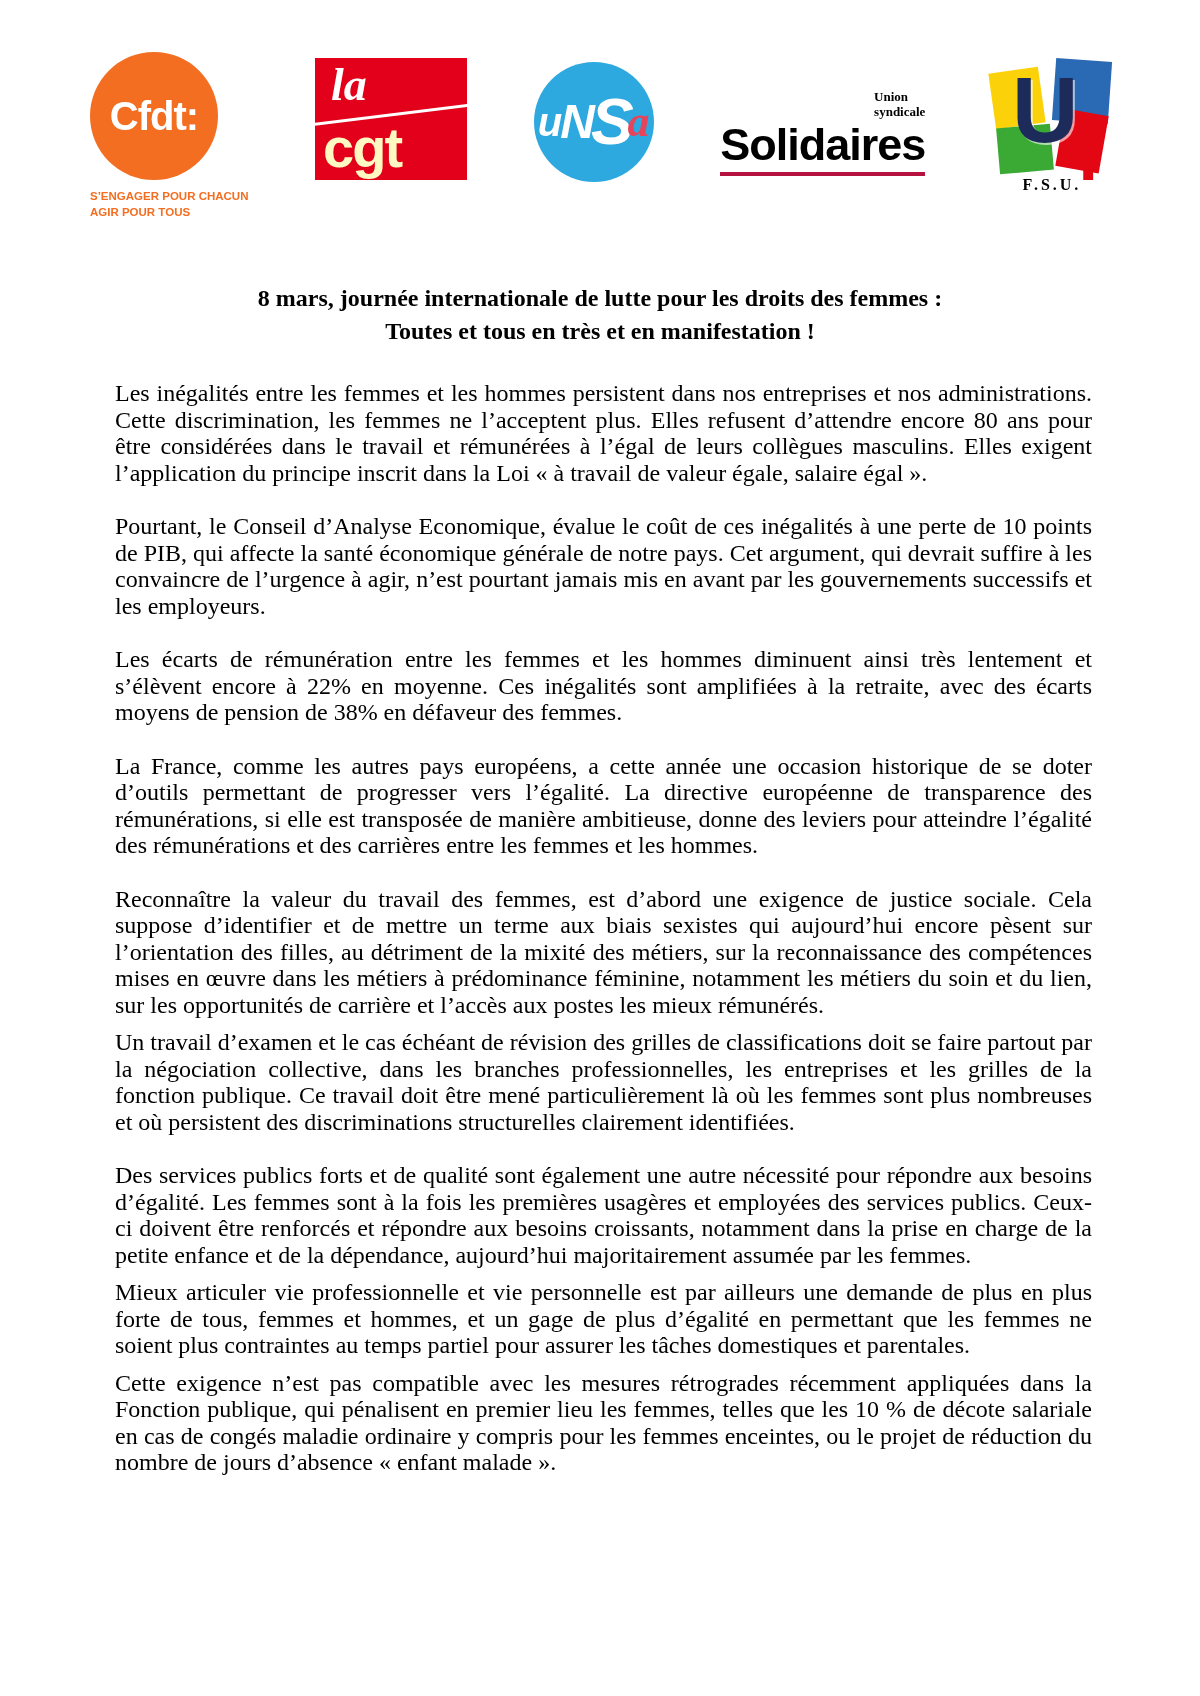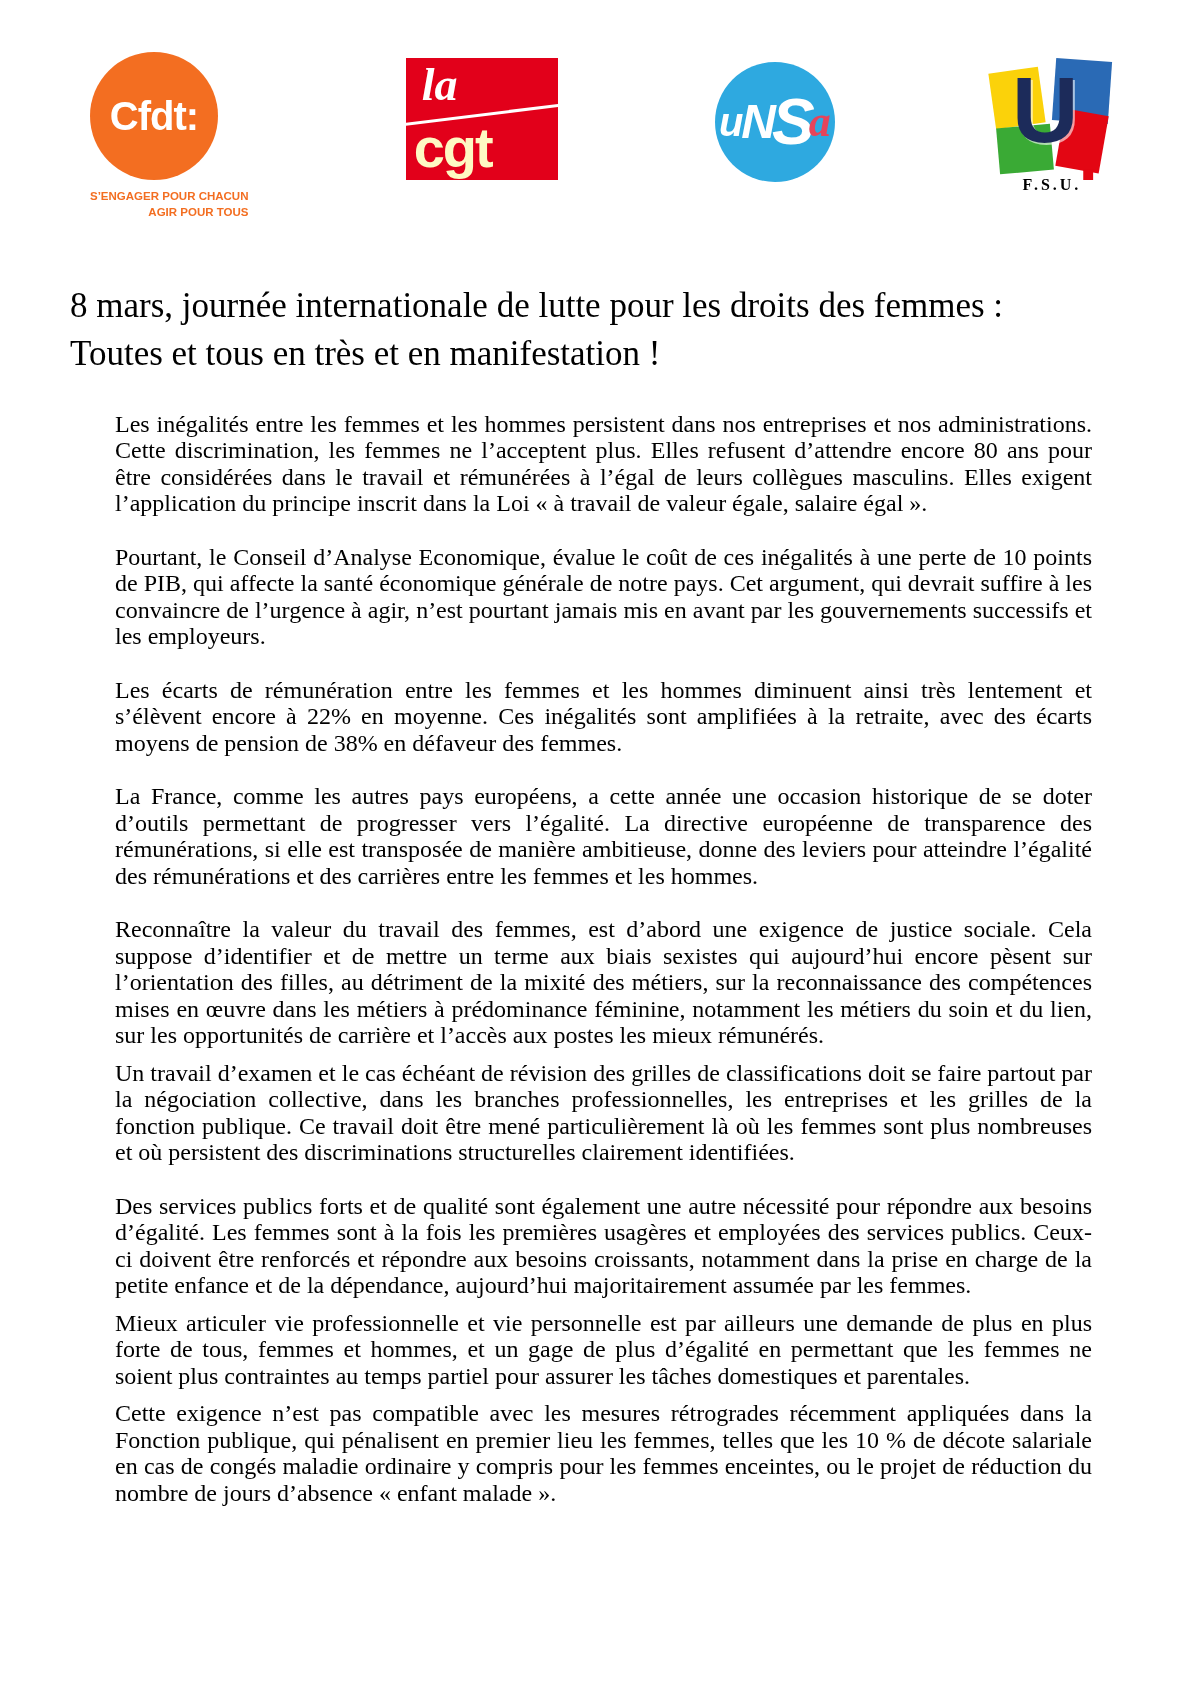--- a/index.html
+++ b/index.html
@@ -44,21 +44,21 @@
     letter-spacing: -1px;
     text-align: right;
   }
   .cfdt-tagline {
     margin-top: 9px;
     color: #F36E21;
     font-family: "Liberation Sans", sans-serif;
     font-weight: bold;
     font-size: 11.5px;
     line-height: 1.35;
-    text-align: right;
+    text-align: left;
   }
 
   
   .cgt { margin-top: 6px; }
   .cgt-square {
     position: relative;
     width: 152px; height: 122px;
     background: #E2001A;
     overflow: hidden;
   }
@@ -199,23 +199,23 @@
     font-family: "Liberation Serif", serif;
     font-weight: bold;
     font-size: 16px;
     letter-spacing: 3px;
     color: #000;
   }
 
   
   .title {
     margin: 62px 70px 0;
-    text-align: left;
-    font-weight: normal;
-    font-size: 35px;
+    text-align: center;
+    font-weight: bold;
+    font-size: 24px;
     line-height: 1.38;
   }
 
   
   .body {
     margin: 32px 97px 0 104px;
   }
   .group + .group { margin-top: 27px; }
   p.block {
     margin: 11px;
@@ -250,20 +250,28 @@
 
     <div class="logo unsa">
       <div class="unsa-circle">
         <span class="unsa-l u">u</span>
         <span class="unsa-l n">N</span>
         <span class="unsa-l s">S</span>
         <span class="unsa-a">a</span>
       </div>
     </div>
 
+    <div class="logo solidaires">
+      <div class="sol-union">
+        <div>Union</div>
+        <div>syndicale</div>
+      </div>
+      <div class="sol-word">Solidaires</div>
+      <div class="sol-underline"></div>
+    </div>
 
     <div class="logo fsu">
       <div class="fsu-mark">
         <div class="fsu-yellow"></div>
         <div class="fsu-blue"></div>
         <div class="fsu-red"></div>
         <div class="fsu-green"></div>
         <span class="fsu-u">U</span>
         <span class="fsu-dot">.</span>
       </div>

